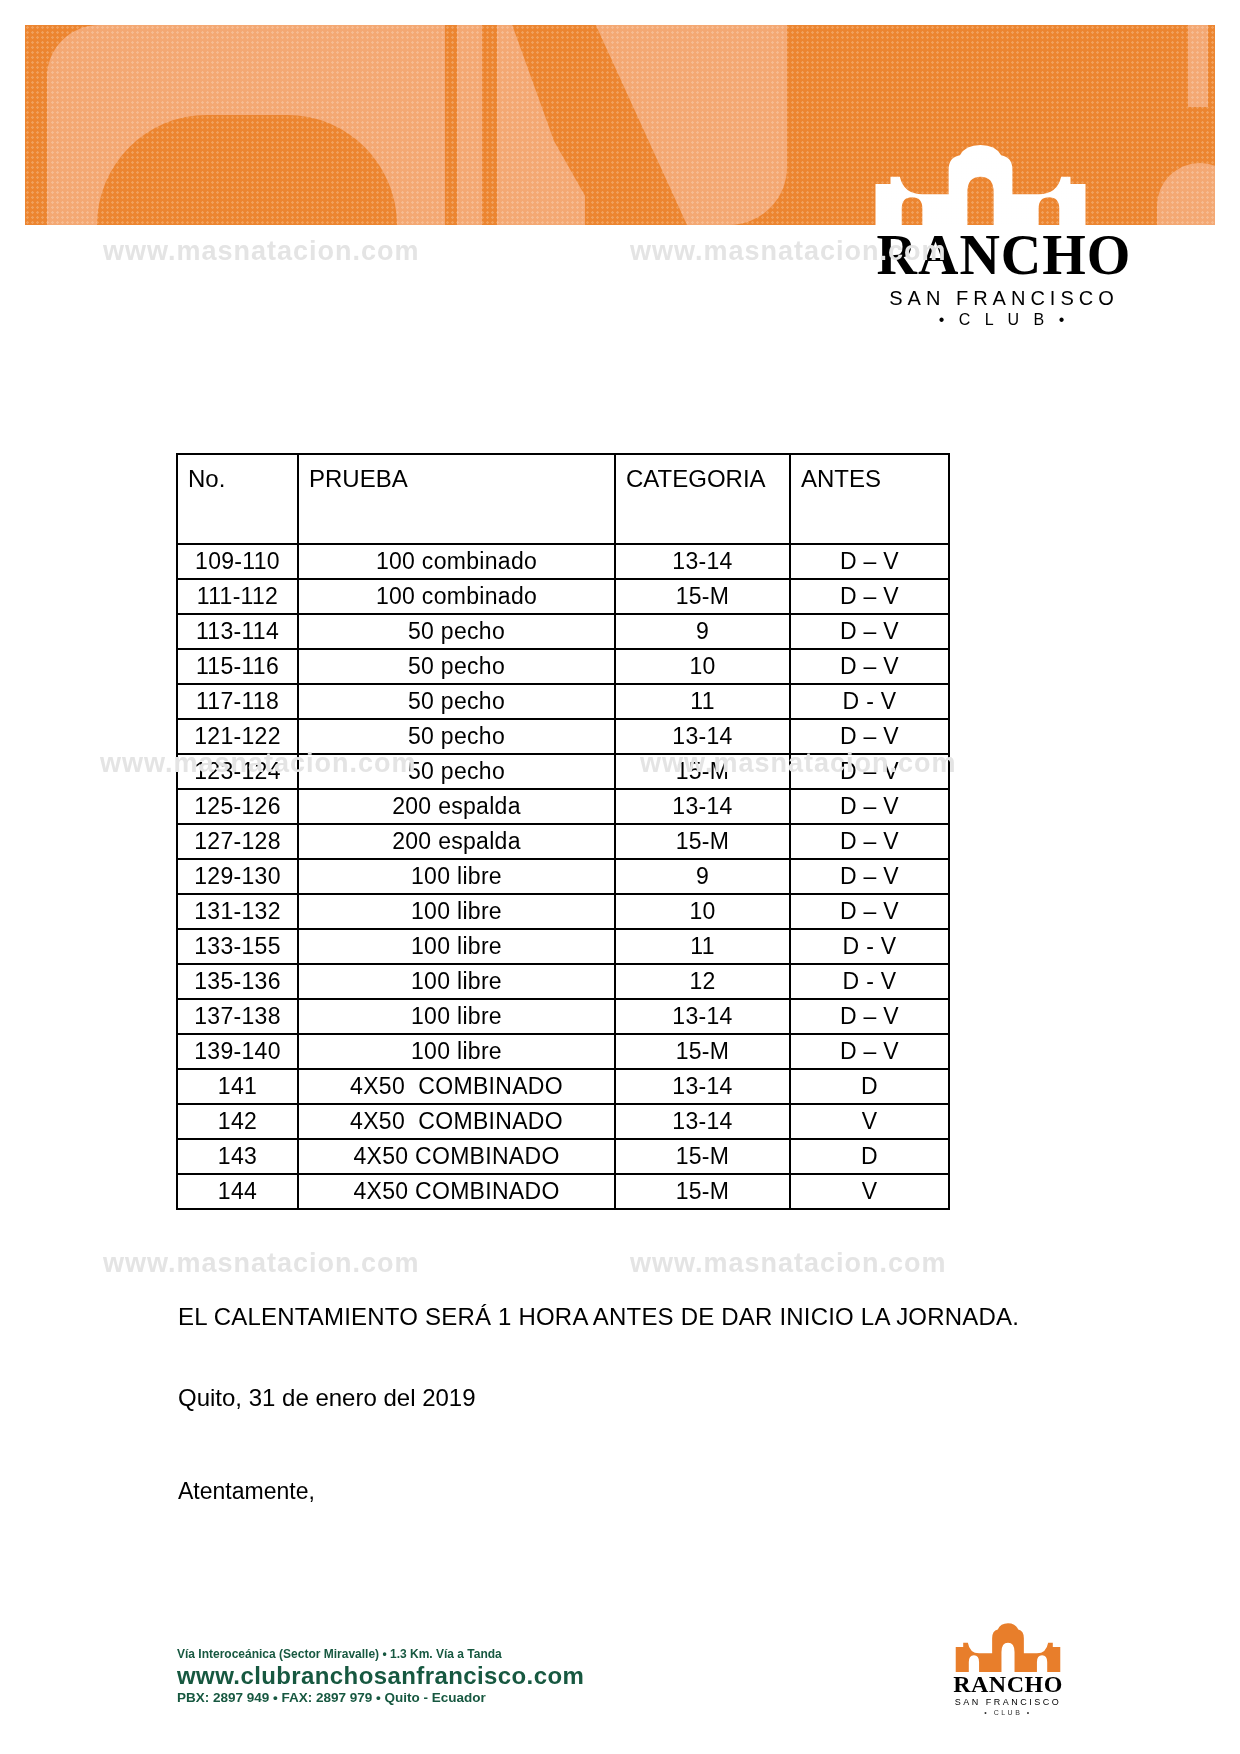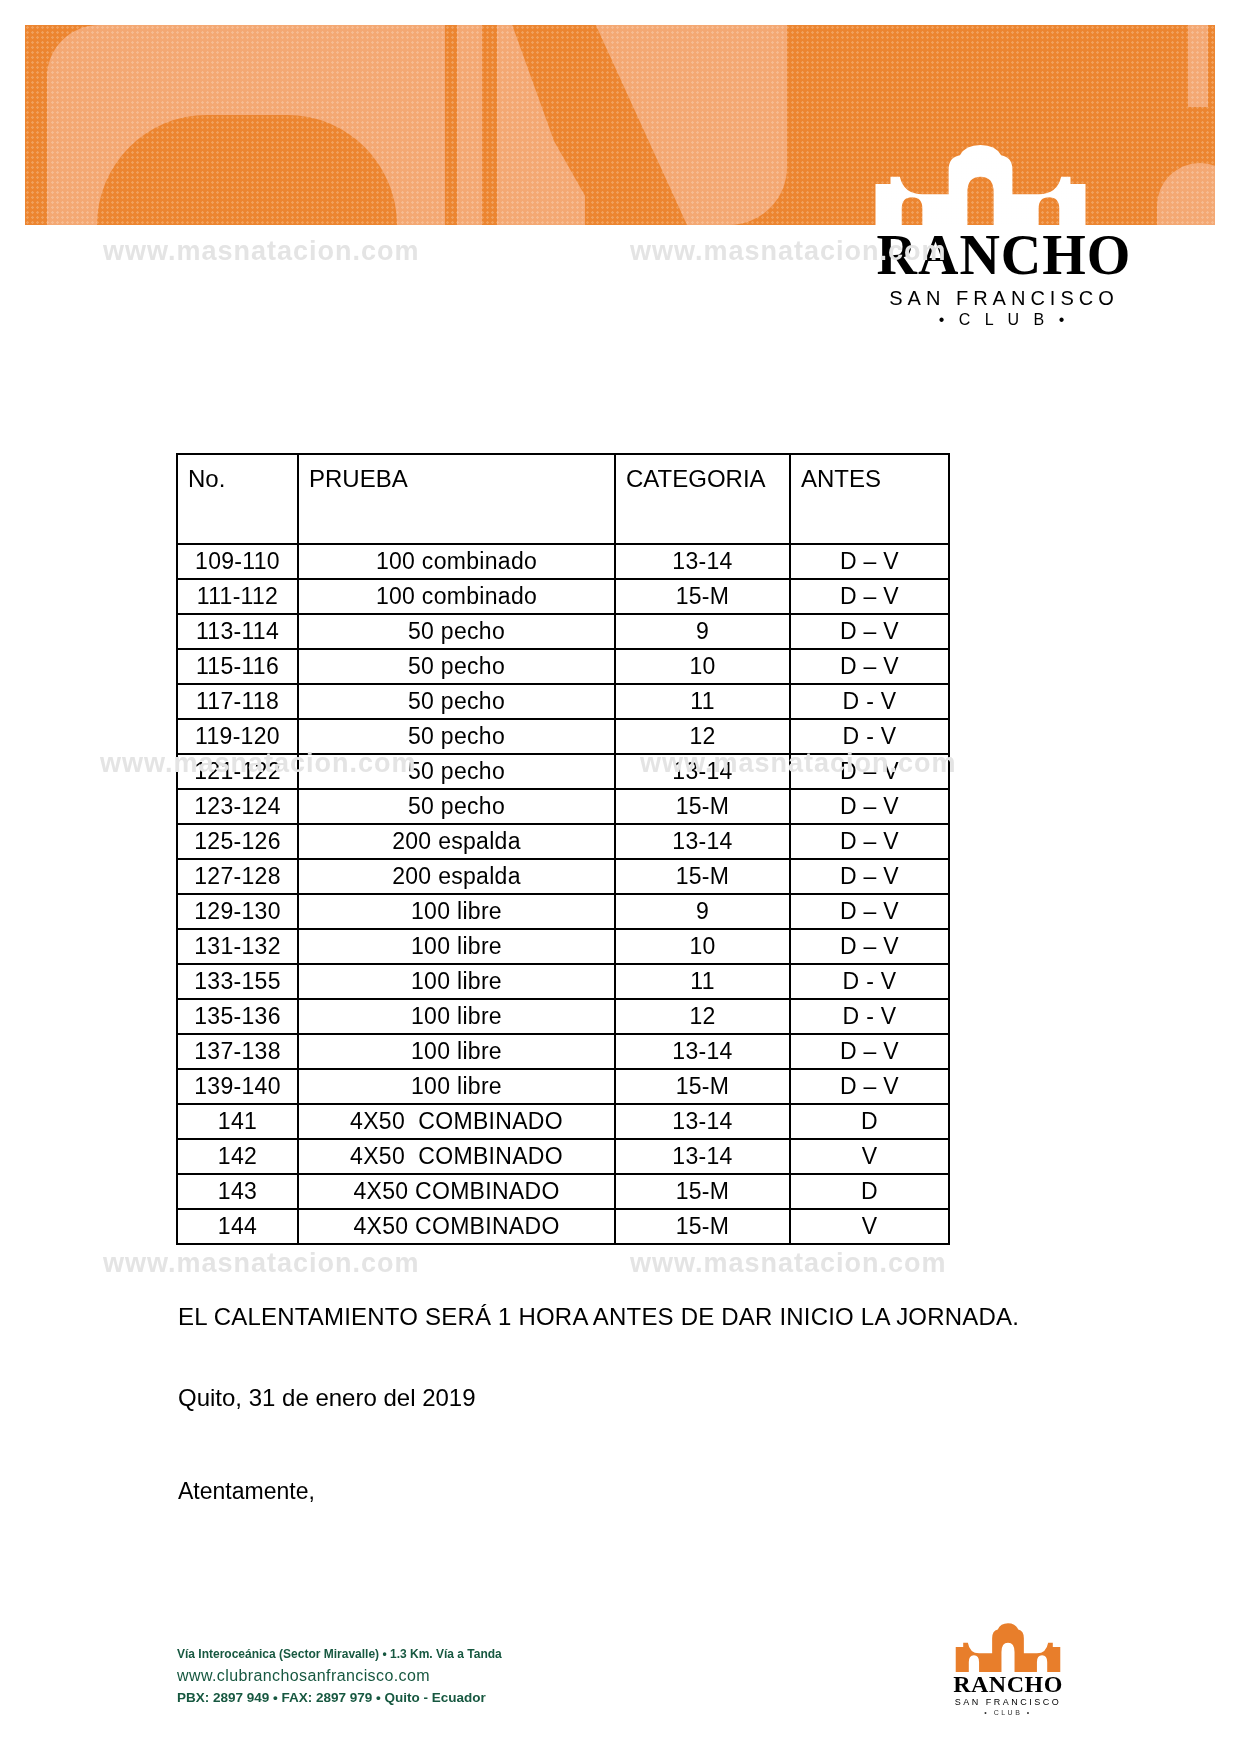--- a/index.html
+++ b/index.html
@@ -48,21 +48,21 @@
 
   
   .note{position:absolute;left:178px;white-space:nowrap;}
   .note-warmup{top:1303px;font-size:24px;letter-spacing:.2px;}
   .note-date{top:1384px;font-size:24px;}
   .note-closing{top:1478px;font-size:23px;}
 
   
   .footer-left{position:absolute;left:177px;top:1646px;color:#175840;}
   .f-line1{font-size:12px;font-weight:bold;line-height:17px;}
-  .f-line2{font-size:16px;font-weight:normal;letter-spacing:.4px;line-height:26px;}
+  .f-line2{font-size:24px;font-weight:bold;letter-spacing:.4px;line-height:26px;text-align:right;}
   .f-line3{font-size:13.5px;font-weight:bold;line-height:17px;}
   .footer-logo{position:absolute;left:948px;top:1622px;width:120px;text-align:center;}
   .gate-orange{width:112px;height:50px;display:block;margin:0 auto;}
   .fl-name{font-family:"Liberation Serif",serif;font-size:24px;font-weight:600;line-height:24px;letter-spacing:.5px;}
   .fl-sub{font-size:9px;letter-spacing:2.5px;line-height:12px;}
   .fl-club{font-size:7px;letter-spacing:2.5px;line-height:9px;color:#333;}
 </style>
 </head>
 <body>
 
@@ -141,26 +141,20 @@
           <td>10</td>
           <td>D – V</td>
         </tr>
         <tr>
           <td>117-118</td>
           <td>50 pecho</td>
           <td>11</td>
           <td>D - V</td>
         </tr>
         <tr>
-          <td>119-120</td>
-          <td>50 pecho</td>
-          <td>12</td>
-          <td>D - V</td>
-        </tr>
-        <tr>
           <td>121-122</td>
           <td>50 pecho</td>
           <td>13-14</td>
           <td>D – V</td>
         </tr>
         <tr>
           <td>123-124</td>
           <td>50 pecho</td>
           <td>15-M</td>
           <td>D – V</td>

